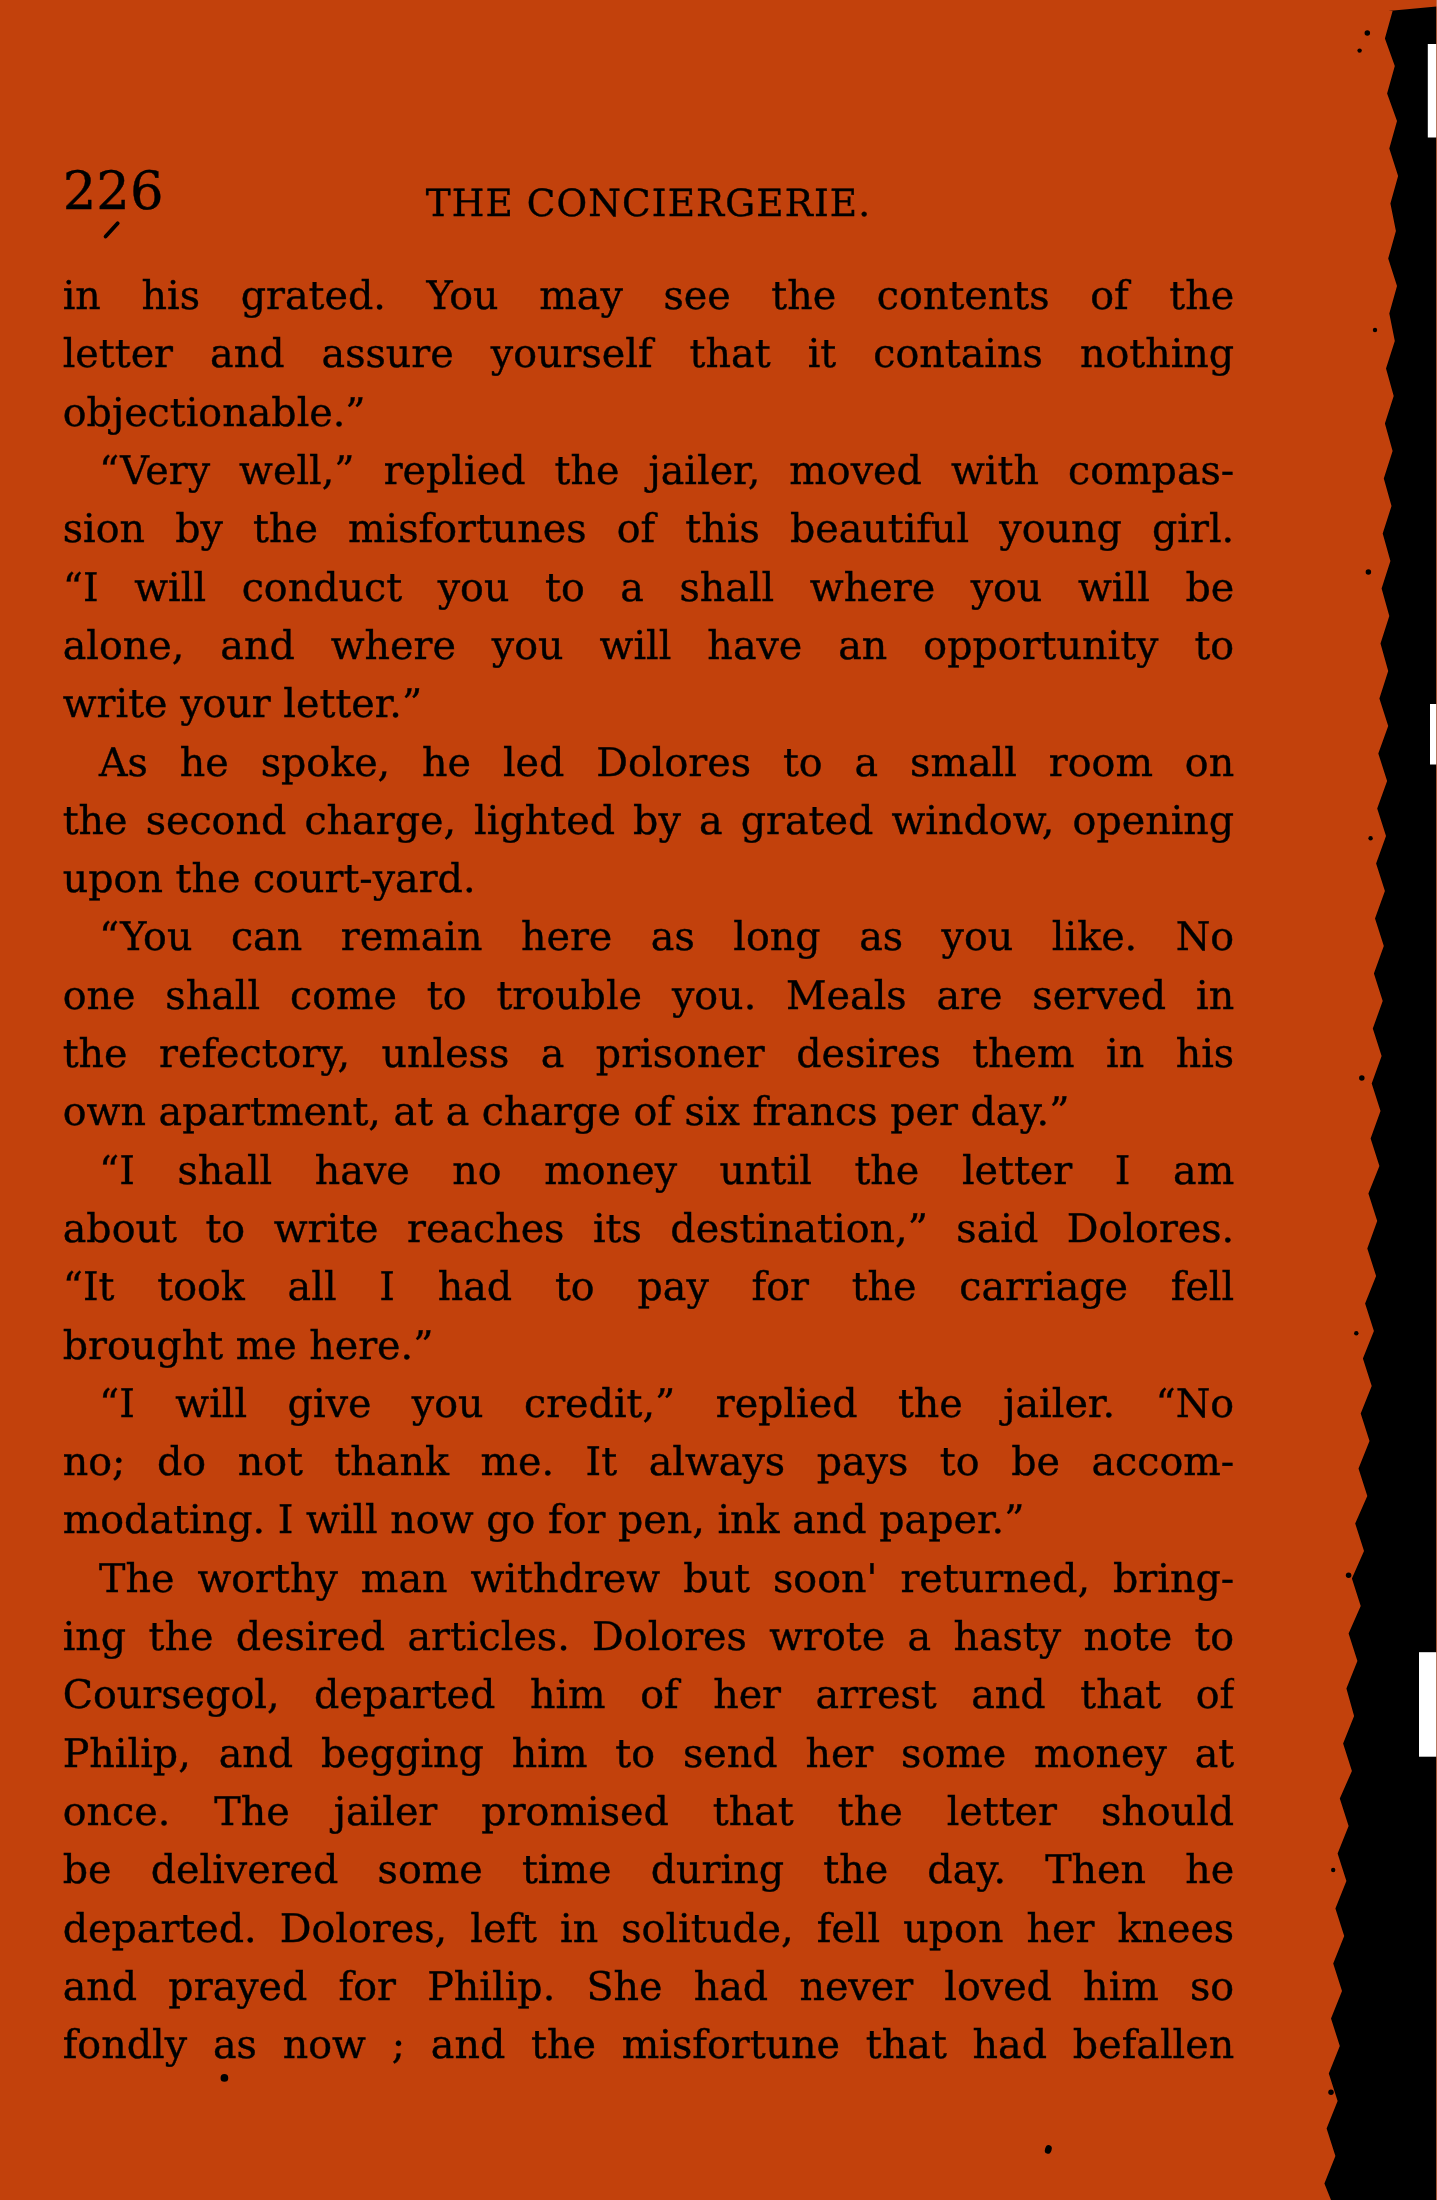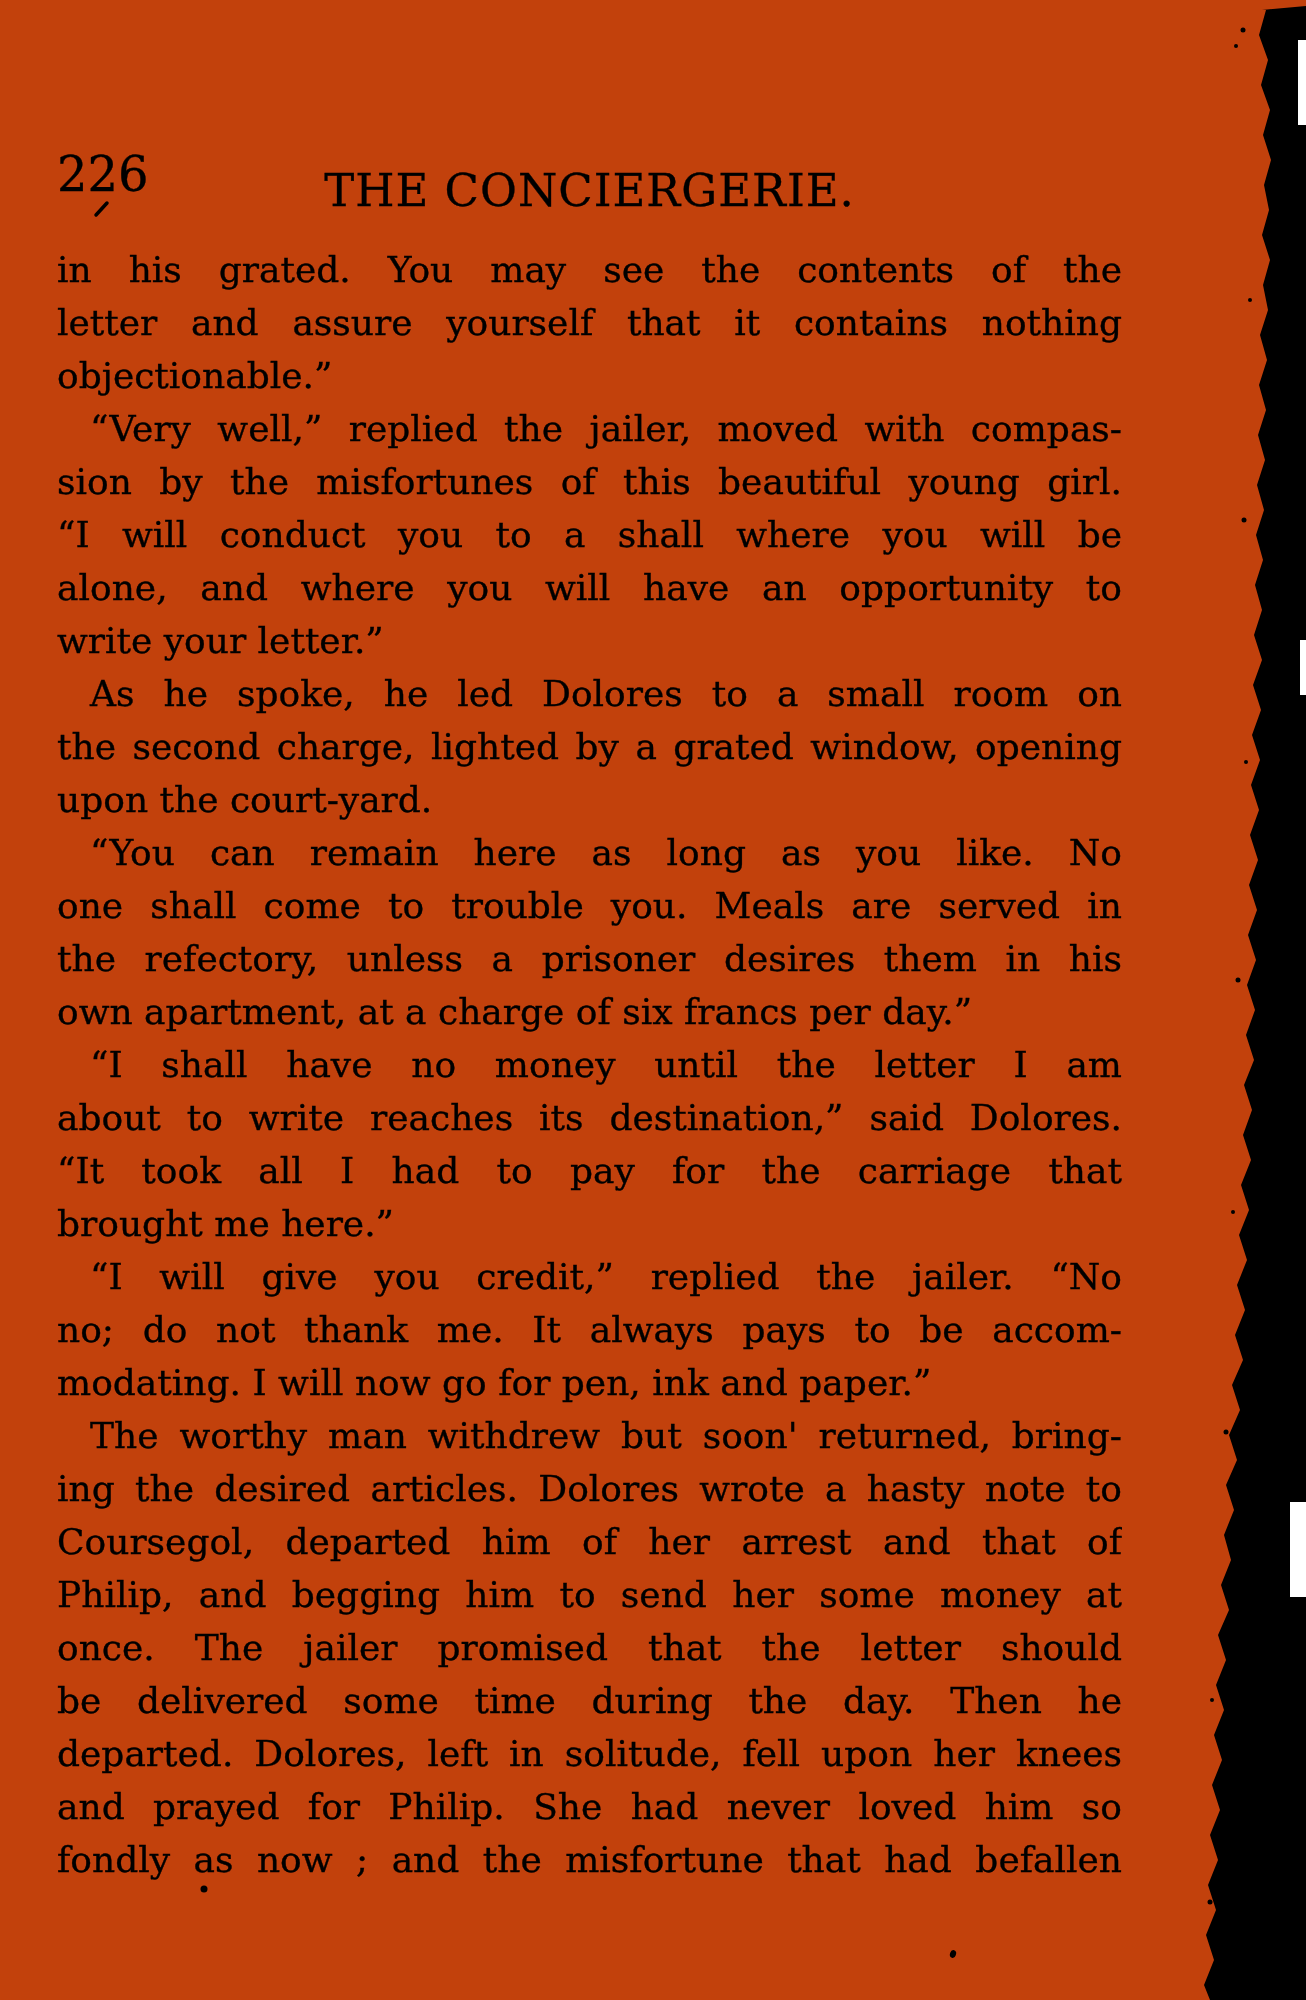--- a/index.html
+++ b/index.html
@@ -8,21 +8,21 @@
     font-family:"DejaVu Serif", serif;color:#000;
     -webkit-text-stroke:0.35px #000;
   }
   .page{position:absolute;inset:0;overflow:hidden;background:#c2410c;}
   .page-number{
     position:absolute;left:57px;top:150px;
     font-size:48px;line-height:1;
   }
   .running-head{
     position:absolute;left:57px;top:168px;width:1065px;
-    text-align:center;font-size:45px;line-height:1;letter-spacing:1px;
+    text-align:center;font-size:34px;line-height:1;letter-spacing:1px;
   }
   .text-block{position:absolute;left:57px;top:243px;width:1065px;}
   .line{
     height:53px;line-height:53px;font-size:36px;
     text-align:justify;text-align-last:justify;
     overflow:hidden;white-space:normal;
   }
   .line.indent{text-indent:33px;}
   .line.para-end{text-align-last:left;}
   .artifact-layer{position:absolute;left:0;top:0;pointer-events:none;}
@@ -47,21 +47,21 @@
       <div class="line para-end">write your letter.”</div>
       <div class="line indent">As he spoke, he led Dolores to a small room on</div>
       <div class="line">the second charge, lighted by a grated window, opening</div>
       <div class="line para-end">upon the court-yard.</div>
       <div class="line indent">“You can remain here as long as you like. No</div>
       <div class="line">one shall come to trouble you. Meals are served in</div>
       <div class="line">the refectory, unless a prisoner desires them in his</div>
       <div class="line para-end">own apartment, at a charge of six francs per day.”</div>
       <div class="line indent">“I shall have no money until the letter I am</div>
       <div class="line">about to write reaches its destination,” said Dolores.</div>
-      <div class="line">“It took all I had to pay for the carriage that</div>
+      <div class="line">“It took all I had to pay for the carriage fell</div>
       <div class="line para-end">brought me here.”</div>
       <div class="line indent">“I will give you credit,” replied the jailer. “No</div>
       <div class="line">no; do not thank me. It always pays to be accom-</div>
       <div class="line para-end">modating. I will now go for pen, ink and paper.”</div>
       <div class="line indent">The worthy man withdrew but soon' returned, bring-</div>
       <div class="line">ing the desired articles. Dolores wrote a hasty note to</div>
       <div class="line">Coursegol, departed him of her arrest and that of</div>
       <div class="line">Philip, and begging him to send her some money at</div>
       <div class="line">once. The jailer promised that the letter should</div>
       <div class="line">be delivered some time during the day. Then he</div>

